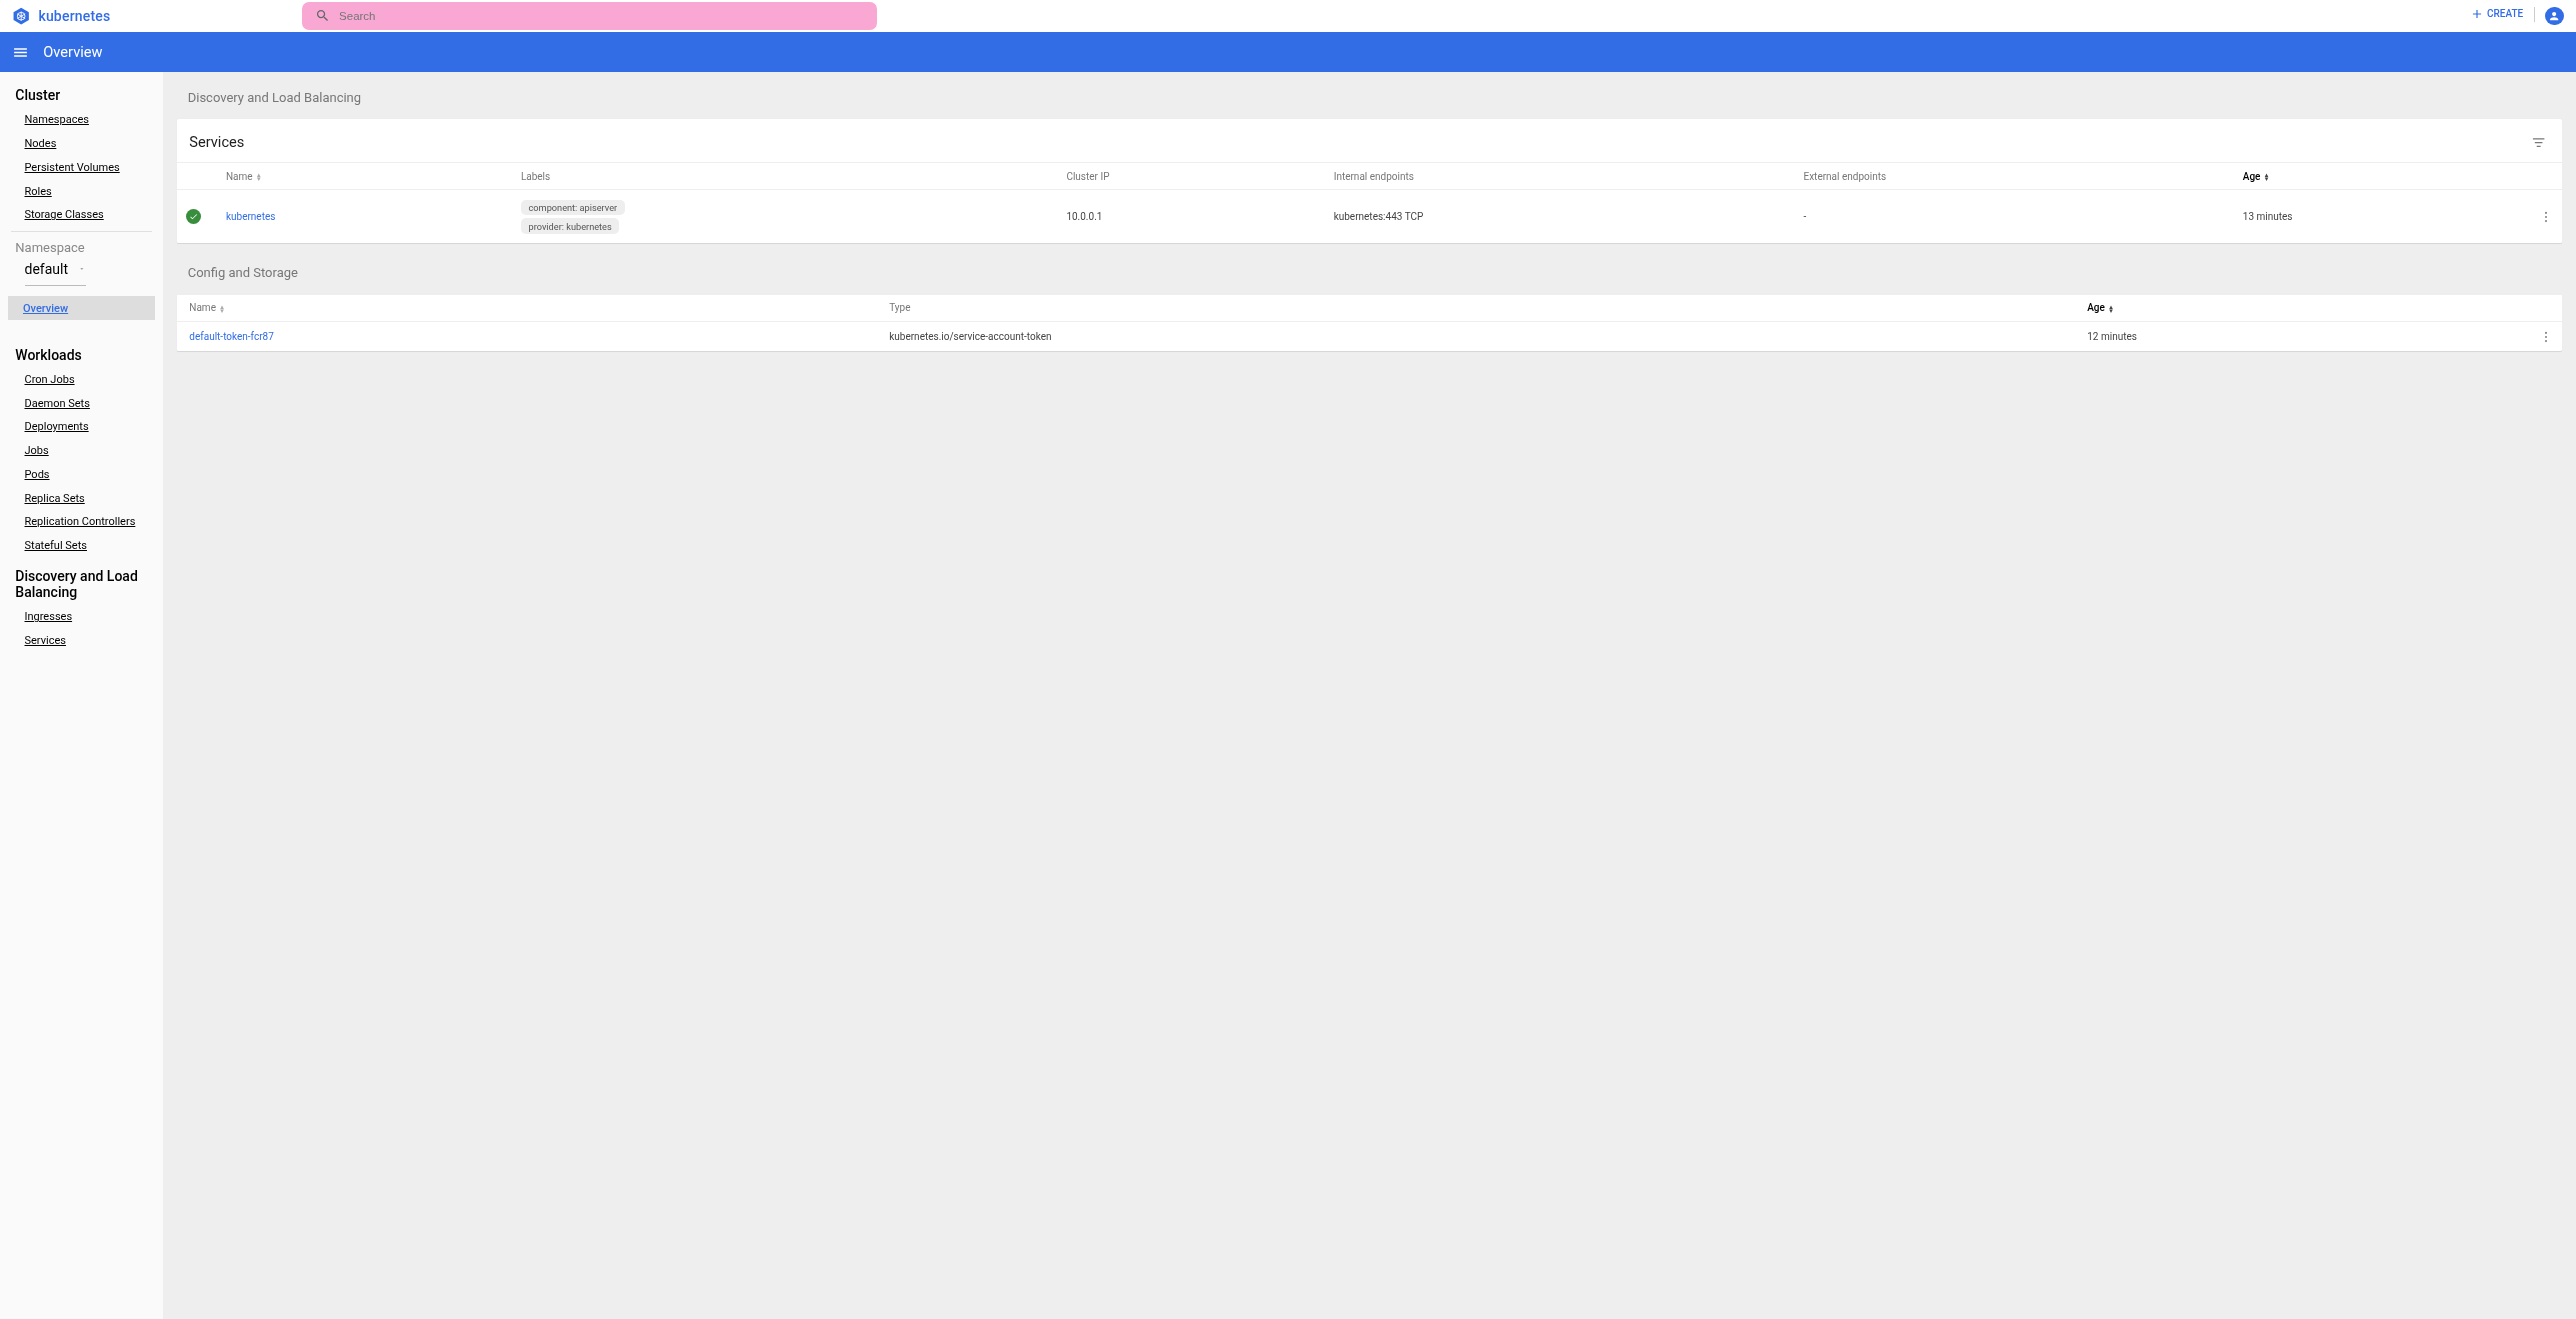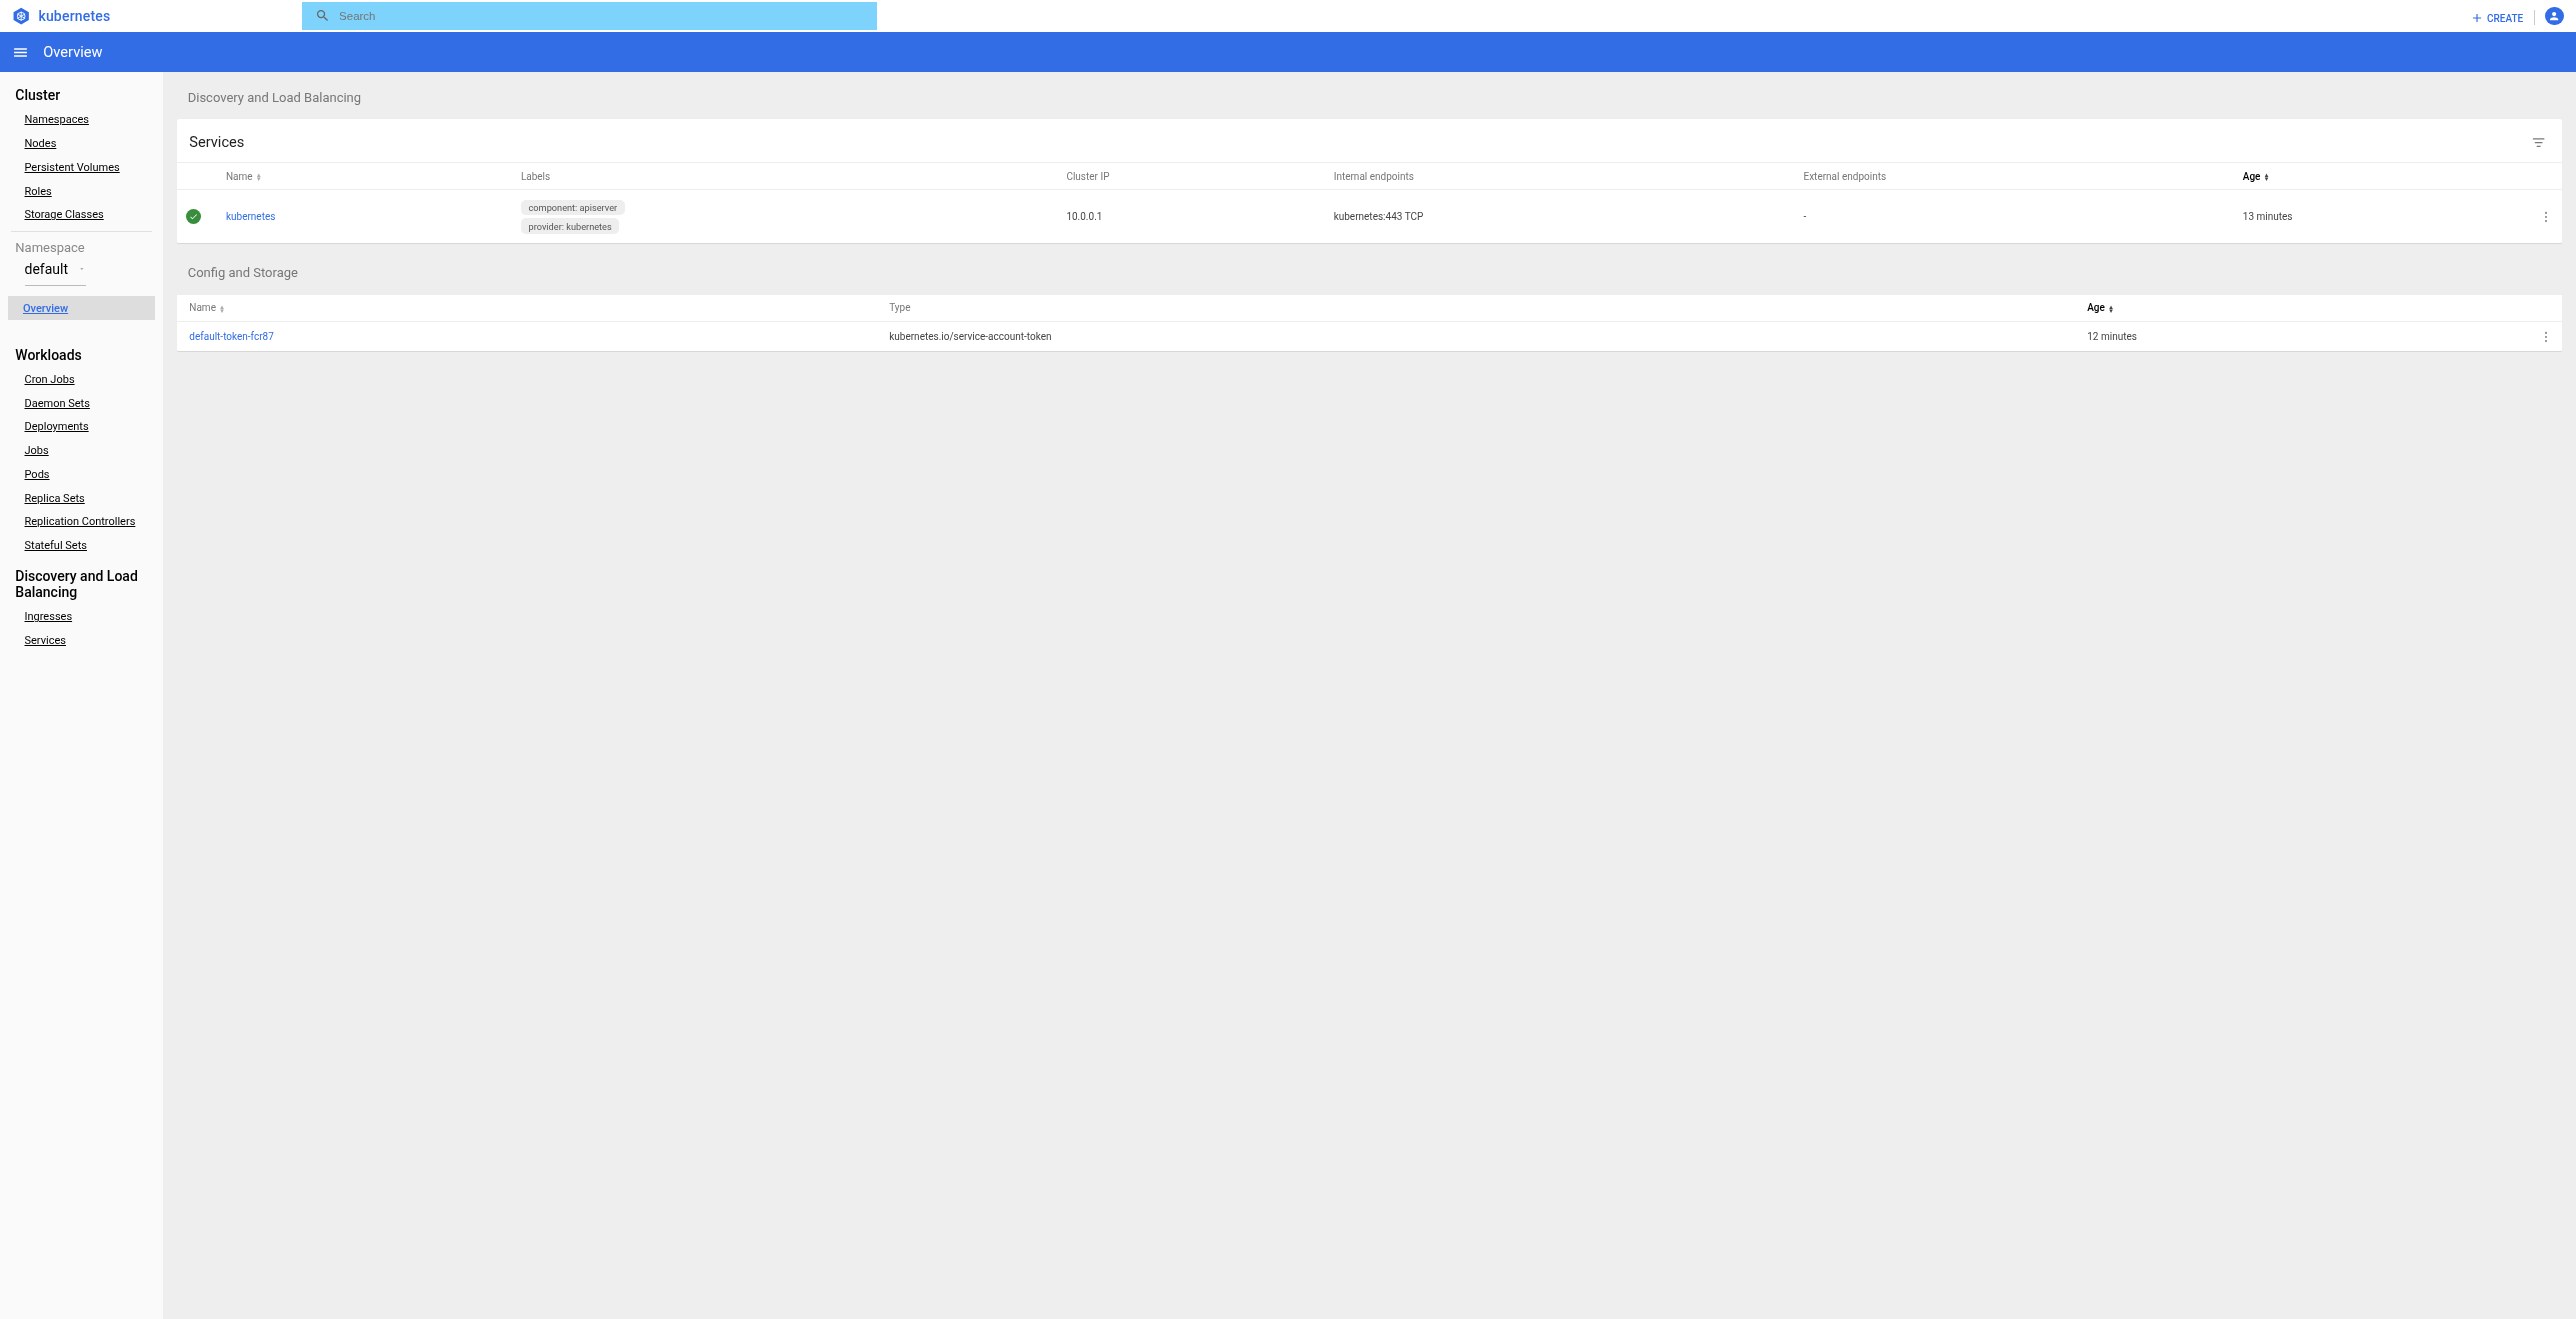--- a/index.html
+++ b/index.html
@@ -1,23 +1,23 @@
 <!DOCTYPE html>
 <html style="font-size:12.3px"><head>
 <meta charset="utf-8">
 <style>
 * { box-sizing: border-box; margin: 0; padding: 0; }
 body { font-family: Roboto, "Helvetica Neue", Arial, sans-serif; font-size: 10.7px; color: #212121; background: #eee; }
 
 .topbar { height: 32px; background: #fff; display: flex; align-items: center; padding: 0 12.3px; }
 .logo-wrap { display: flex; align-items: center; gap: 7.7px; min-width: 290px; }
 .logo-text { color: #326de6; font-weight: 500; font-size: 14px; letter-spacing: 0.2px; }
-.searchbox { flex: 0 0 575px; height: 28px; background: #7dd3fc; display: flex; align-items: center; padding: 0 12.3px; gap: 9.2px; }
+.searchbox { flex: 0 0 575px; height: 28px; background: #f9a8d4; display: flex; align-items: center; padding: 0 12.3px; gap: 9.2px; border-radius: 7px; }
 .searchbox input { border: none; background: transparent; outline: none; font-size: 11.5px; color: #666; width: 100%; }
-.top-right { margin-left: auto; display: flex; align-items: flex-end; gap: 10.7px; }
+.top-right { margin-left: auto; display: flex; align-items: flex-start; gap: 10.7px; }
 .create-btn { color: #326de6; font-weight: 500; font-size: 10px; display: flex; align-items: center; gap: 3.1px; cursor: pointer; }
 .vdiv { width: 0.8px; height: 15.3px; background: #ccc; }
 .avatar { width: 18.4px; height: 18.4px; border-radius: 50%; background: #326de6; color: #fff; display: flex; align-items: center; justify-content: center; }
 
 .titlebar { height: 40px; background: #326de6; color: #fff; display: flex; align-items: center; padding: 0 12.3px; gap: 14px; }
 .titlebar .title { font-size: 14.6px; font-weight: 400; }
 
 .layout { display: flex; }
 .sidebar { width: 163px; background: #fafafa; padding-top: 10.7px; min-height: calc(100vh - 72px); }
 .side-heading { font-weight: 500; font-size: 14px; padding: 4.6px 15.3px; color: #000; }

